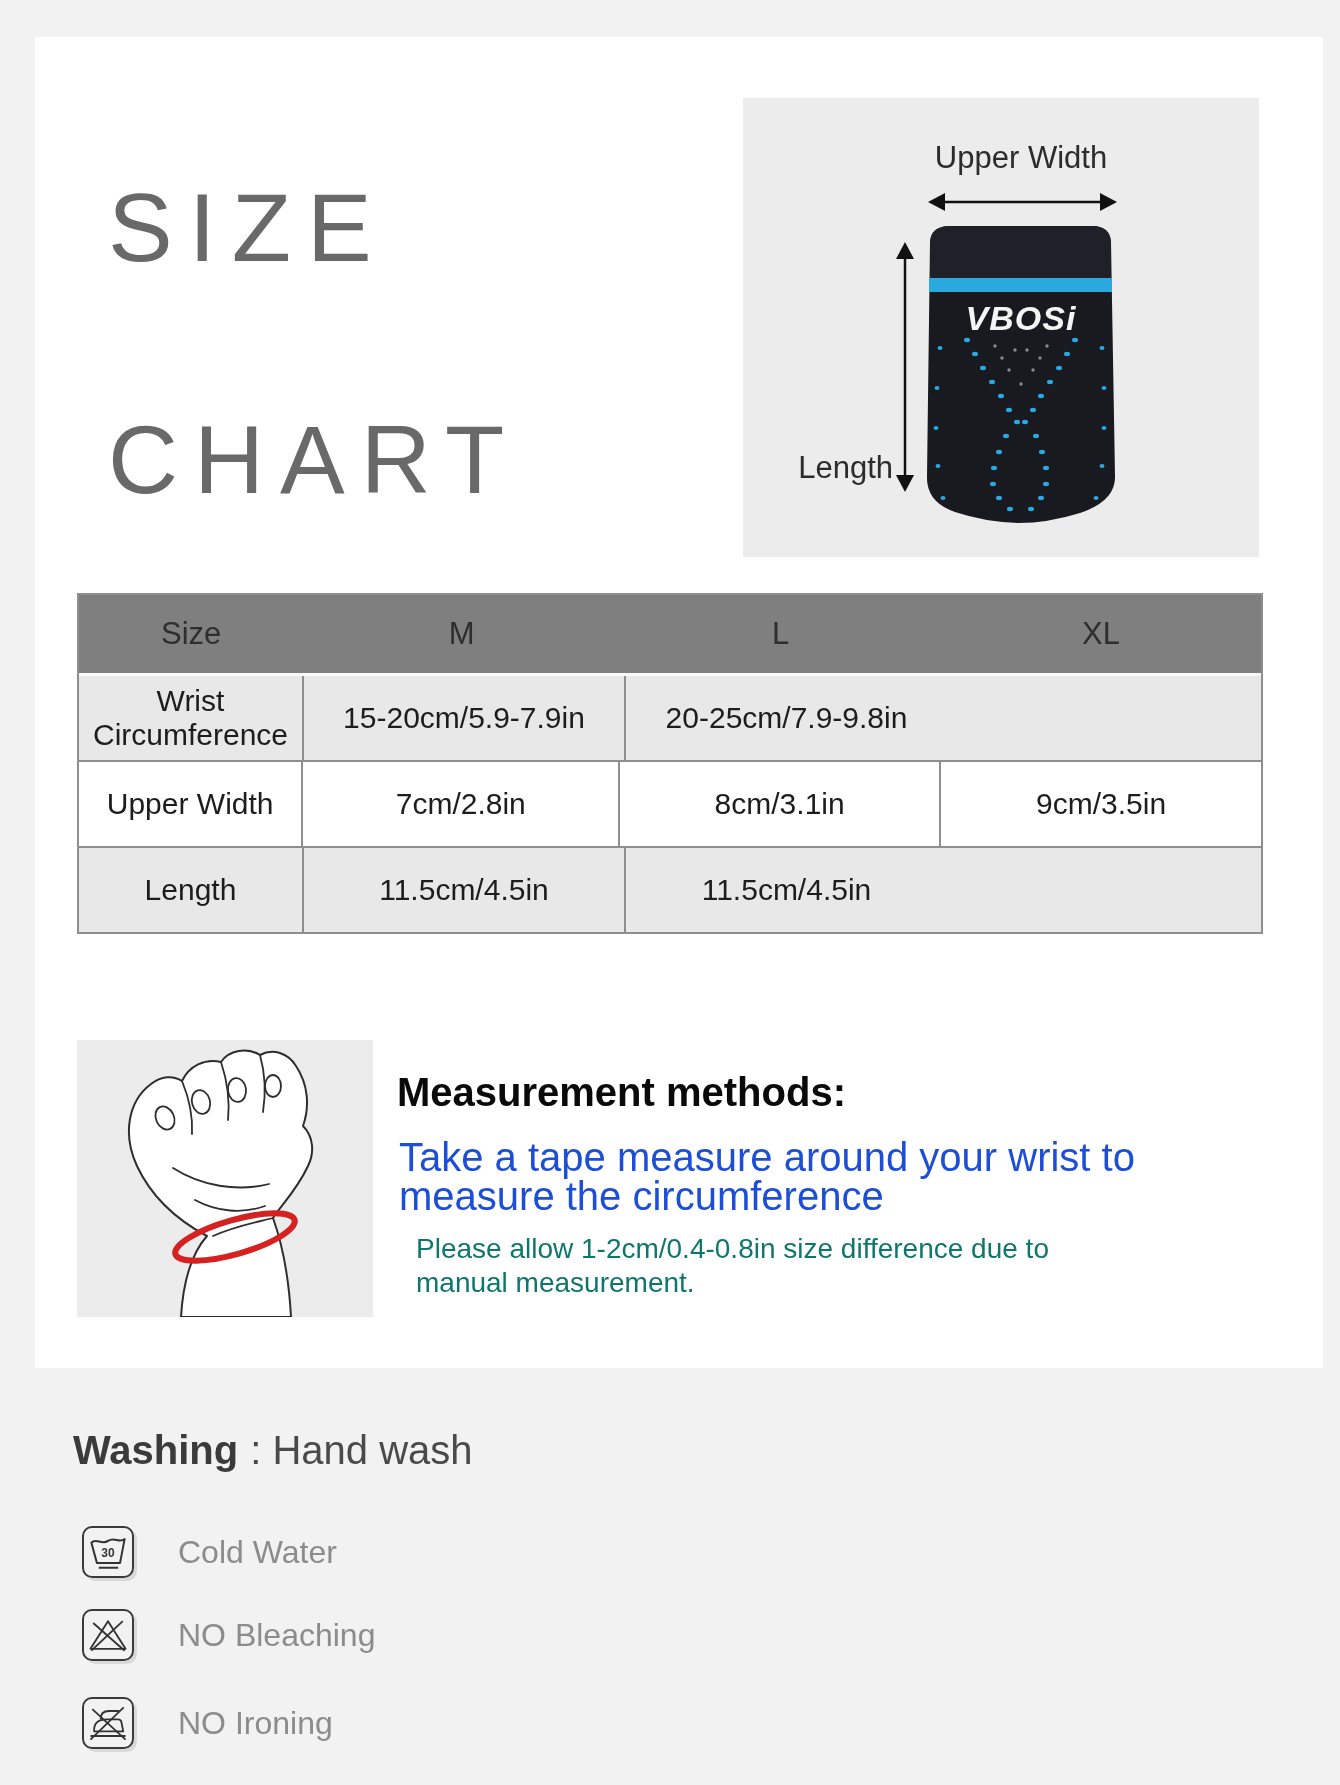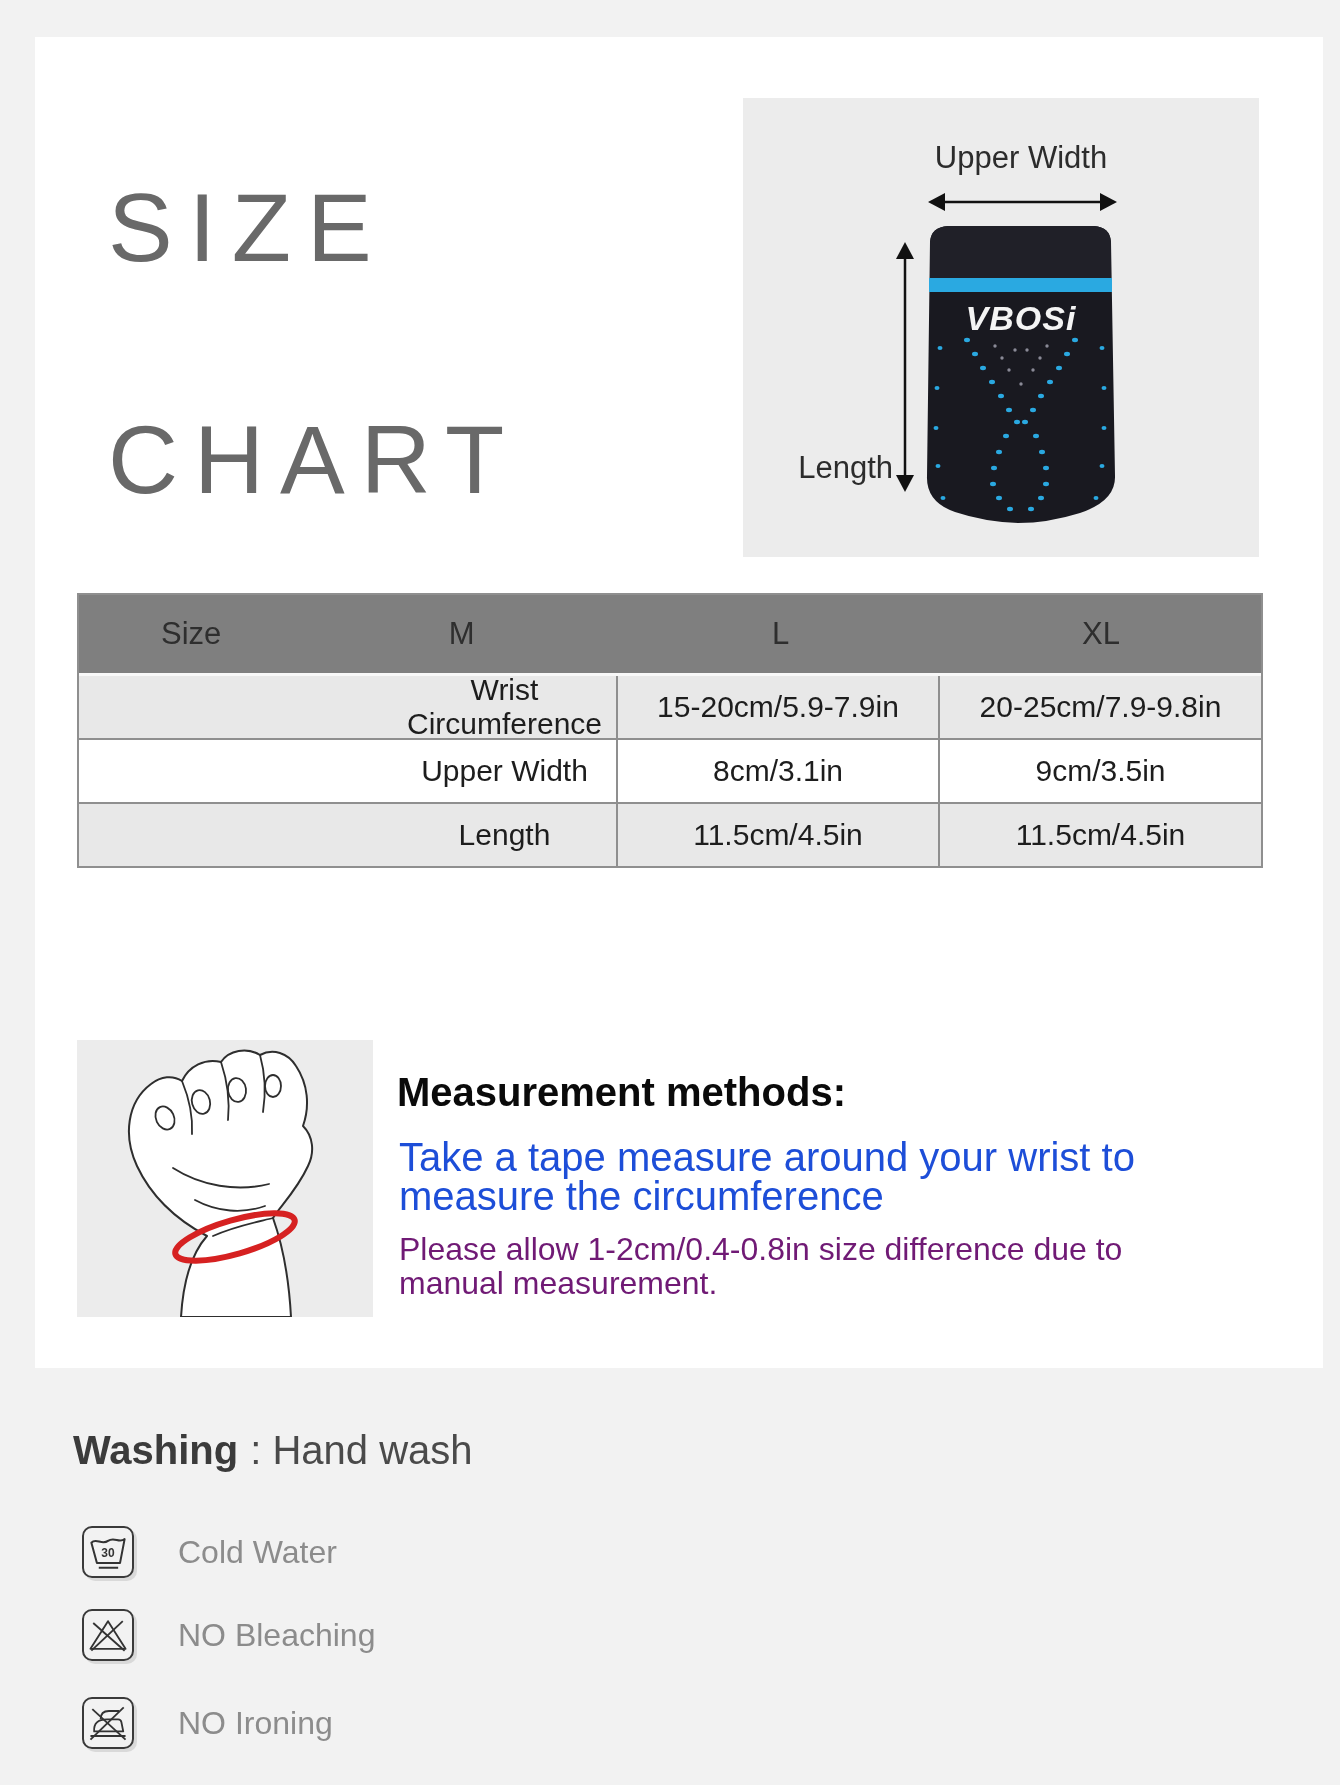--- a/index.html
+++ b/index.html
@@ -26,36 +26,36 @@
   }
   .diagram-panel .length-label {
     position:absolute; left:10px; top:352px; width:140px; text-align:right;
     font-size:31px; color:#2c2c2c;
   }
   .diagram-panel svg { position:absolute; left:0; top:0; }
 
   
   .size-table { position:absolute; left:77px; top:593px; width:1186px; border:2px solid #8f8f8f; background:#fff; box-sizing:border-box; }
   .t-head { display:flex; height:78px; background:#7f7f7f; border-bottom:3px solid #f8f8f8; }
-  .t-row  { display:flex; height:62px; border-top:2px solid #8f8f8f;justify-content:flex-end; }
+  .t-row  { display:flex; height:84px; border-top:2px solid #8f8f8f; }
   .t-row.first { border-top:none; }
   .bg-light { background:#e8e8e8; }
   .bg-white { background:#ffffff; }
   .cell { box-sizing:border-box; display:flex; align-items:center; justify-content:center; text-align:center; }
   .c0 { width:225px; } .c1 { width:318px; } .c2 { width:322px; } .c3 { width:321px; }
   .t-row .c0, .t-row .c1, .t-row .c2 { border-right:2px solid #8f8f8f; }
   .t-head .cell { font-size:31px; color:#2e2e2e; }
   .t-row .cell { font-size:30px; color:#1d1d1d; }
   .row-label { font-size:30px; color:#1d1d1d; line-height:34px; padding:0 8px; }
 
   
   .hand-box { position:absolute; left:77px; top:1040px; width:296px; height:277px; background:#ececec; }
   .measure-heading { position:absolute; left:397px; top:1070px; font-size:40px; font-weight:bold; color:#0a0a0a; }
   .measure-body { position:absolute; left:399px; top:1138px; font-size:40px; line-height:39px; color:#1d4ed8; }
-  .measure-note { position:absolute; left:399px; top:1232px; font-size:32px; line-height:34px; color:#701a75; }
+  .measure-note { position:absolute; left:416px; top:1232px; font-size:28px; line-height:34px; color:#0f766e; }
 
   
   .washing-heading { position:absolute; left:73px; top:1428px; font-size:40px; color:#4a4a4a; }
   .washing-heading .bold { font-weight:bold; color:#3b3b3b; }
   .washing-heading .rest { margin-left:12px; }
   .care-row { position:absolute; left:82px; display:flex; align-items:center; }
   .care-row.r0 { top:1526px; } .care-row.r1 { top:1609px; } .care-row.r2 { top:1697px; }
   .care-icon {
     width:52px; height:52px; border:2.5px solid #3a3a3a; border-radius:10px;
     box-shadow:3px 3px 0 rgba(0,0,0,0.10); box-sizing:border-box; background:transparent;
@@ -154,20 +154,21 @@
     <div class="cell c2">L</div>
     <div class="cell c3">XL</div>
   </div>
   <div class="t-row first bg-light">
     <div class="cell c0 row-label">Wrist Circumference</div>
     <div class="cell c2">15-20cm/5.9-7.9in</div>
     <div class="cell c3">20-25cm/7.9-9.8in</div>
   </div>
   <div class="t-row bg-white">
     <div class="cell c0 row-label">Upper Width</div>
+    <div class="cell c1">7cm/2.8in</div>
     <div class="cell c2">8cm/3.1in</div>
     <div class="cell c3">9cm/3.5in</div>
   </div>
   <div class="t-row bg-light">
     <div class="cell c0 row-label">Length</div>
     <div class="cell c2">11.5cm/4.5in</div>
     <div class="cell c3">11.5cm/4.5in</div>
   </div>
 </div>
 

